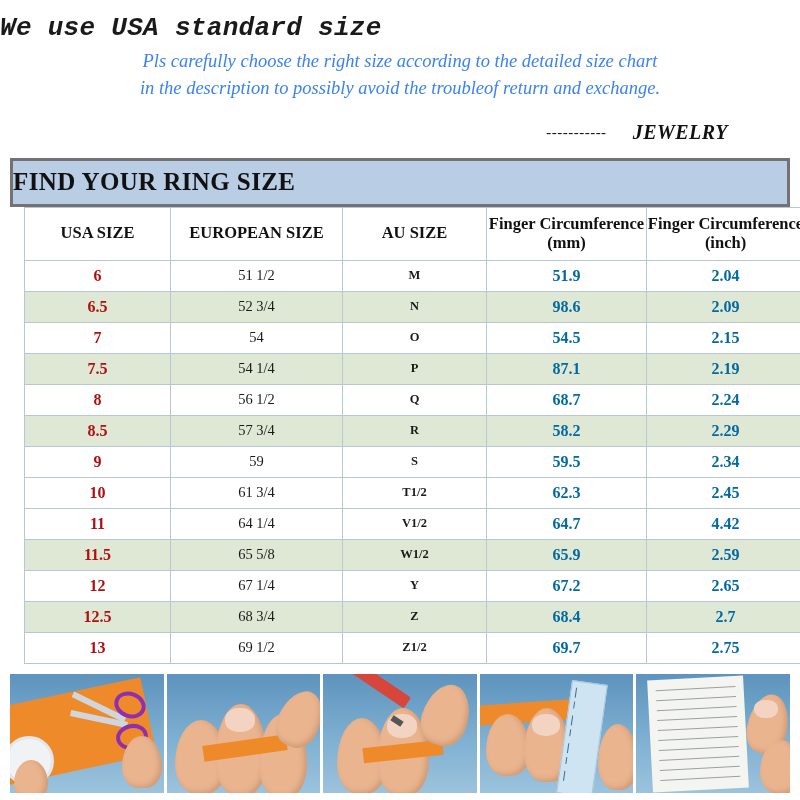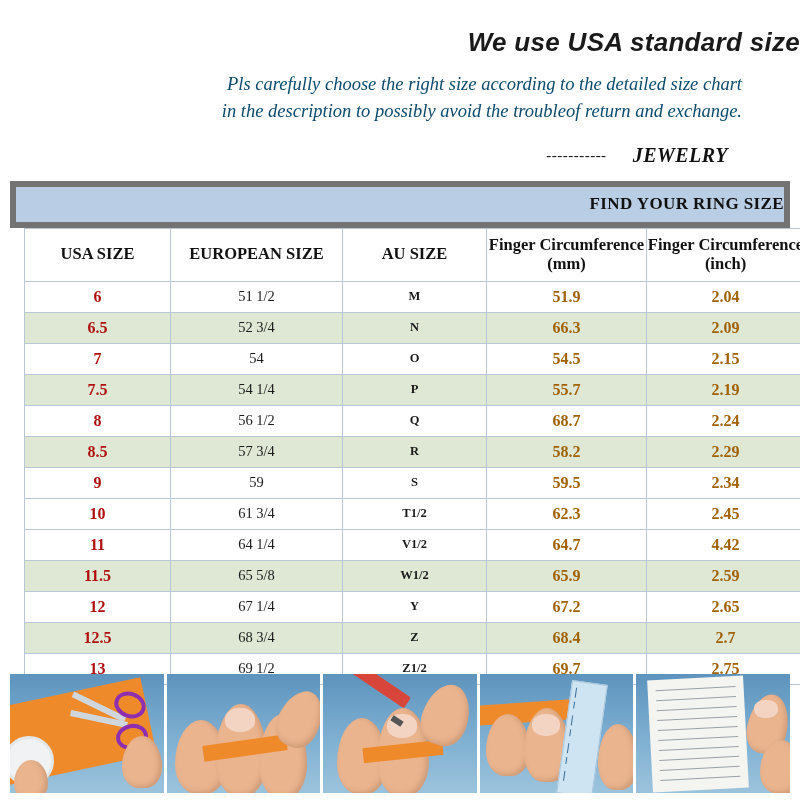--- a/index.html
+++ b/index.html
@@ -15,37 +15,37 @@
   }
   .page {
     position: relative;
     width: 800px;
     height: 800px;
     box-sizing: border-box;
   }
 
   
   .headline {
-    text-align: right;
-    font-family: Liberation Sans, sans-serif;
+    text-align: left;
+    font-family: Liberation Mono, monospace;
     font-weight: bold;
     font-style: italic;
     font-size: 26px;
     color: #1a1a1a;
-    padding-top: 27px;
+    padding-top: 13px;
     letter-spacing: 0.3px;
   }
   .subtext {
-    text-align: right;
+    text-align: center;
     font-family: "Liberation Serif", serif;
     font-style: italic;
     font-size: 18.5px;
-    color: #0c4a6e;
+    color: #3b82f6;
     line-height: 1.45;
-    margin-top: 13px;
+    margin-top: 5px;
     padding: 0 58px;
   }
   .brandline {
     display: flex;
     align-items: center;
     justify-content: flex-end;
     padding-right: 72px;
     margin-top: 19px;
   }
   .brand-dashes {
@@ -62,28 +62,28 @@
     font-size: 20px;
     color: #111;
     letter-spacing: 0.5px;
     text-align: center;
   }
 
   
   .title-bar {
     margin: 14px 10px 0 10px;
     background: #b9cde4;
-    text-align: right;
-    font-family: "Liberation Serif", serif;
-    font-weight: bold;
-    font-size: 17px;
+    text-align: left;
+    font-family: "Liberation Serif", serif;
+    font-weight: bold;
+    font-size: 25px;
     color: #111;
     padding: 7px 0 8px 0;
     letter-spacing: 0.4px;
-    border: 6px solid #737373;
+    border: 3px solid #737373;
   }
 
   
   table.size-table {
     margin: 0 24px;
     border-collapse: collapse;
     width: 780px;
     table-layout: fixed;
   }
   table.size-table th,
@@ -124,21 +124,21 @@
   td.au {
     font-family: "Liberation Serif", serif;
     font-weight: bold;
     font-size: 12.5px;
     color: #1a1a1a;
   }
   td.mm, td.inch {
     font-family: "Liberation Serif", serif;
     font-weight: bold;
     font-size: 16px;
-    color: #a16207;
+    color: #0369a1;
   }
 
   
   .photo-strip {
     position: absolute;
     left: 10px;
     bottom: 7px;
     width: 780px;
     height: 119px;
     display: flex;
@@ -256,35 +256,35 @@
         <td class="usa">6</td>
         <td class="eur">51  1/2</td>
         <td class="au">M</td>
         <td class="mm">51.9</td>
         <td class="inch">2.04</td>
       </tr>
       <tr class="even">
         <td class="usa">6.5</td>
         <td class="eur">52 3/4</td>
         <td class="au">N</td>
-        <td class="mm">66.3</td>
+        <td class="mm">98.6</td>
         <td class="inch">2.09</td>
       </tr>
       <tr class="odd">
         <td class="usa">7</td>
         <td class="eur">54</td>
         <td class="au">O</td>
         <td class="mm">54.5</td>
         <td class="inch">2.15</td>
       </tr>
       <tr class="even">
         <td class="usa">7.5</td>
         <td class="eur">54 1/4</td>
         <td class="au">P</td>
-        <td class="mm">55.7</td>
+        <td class="mm">87.1</td>
         <td class="inch">2.19</td>
       </tr>
       <tr class="odd">
         <td class="usa">8</td>
         <td class="eur">56 1/2</td>
         <td class="au">Q</td>
         <td class="mm">68.7</td>
         <td class="inch">2.24</td>
       </tr>
       <tr class="even">

